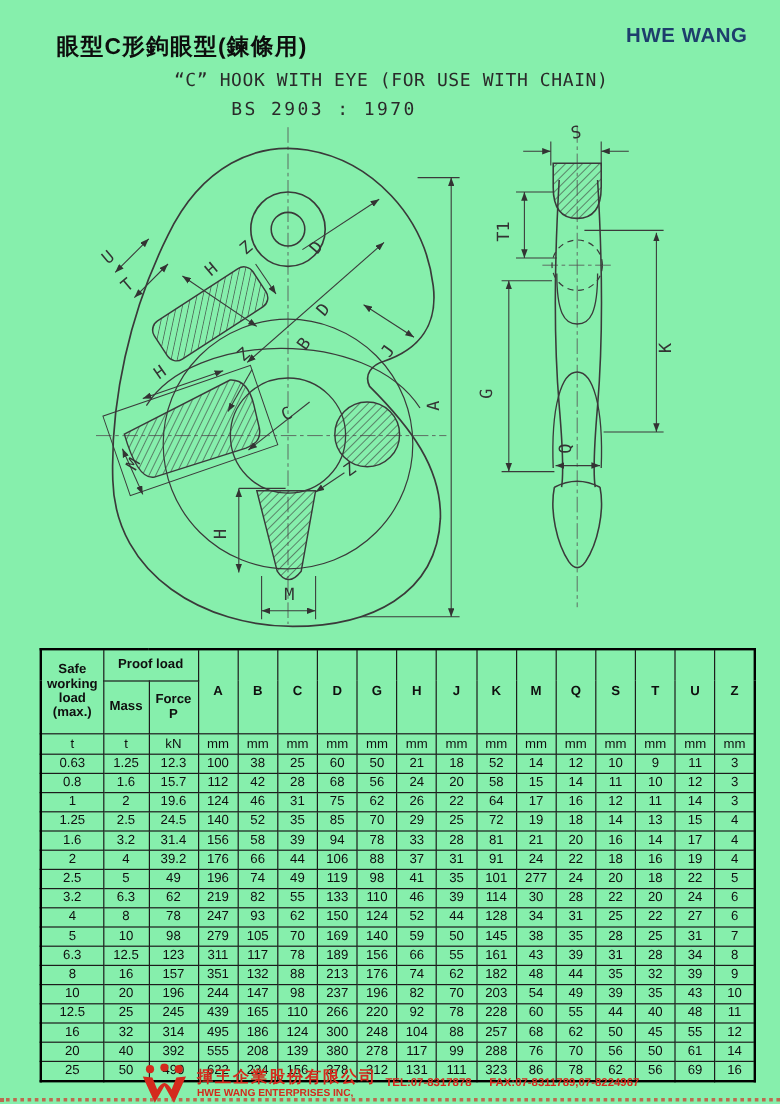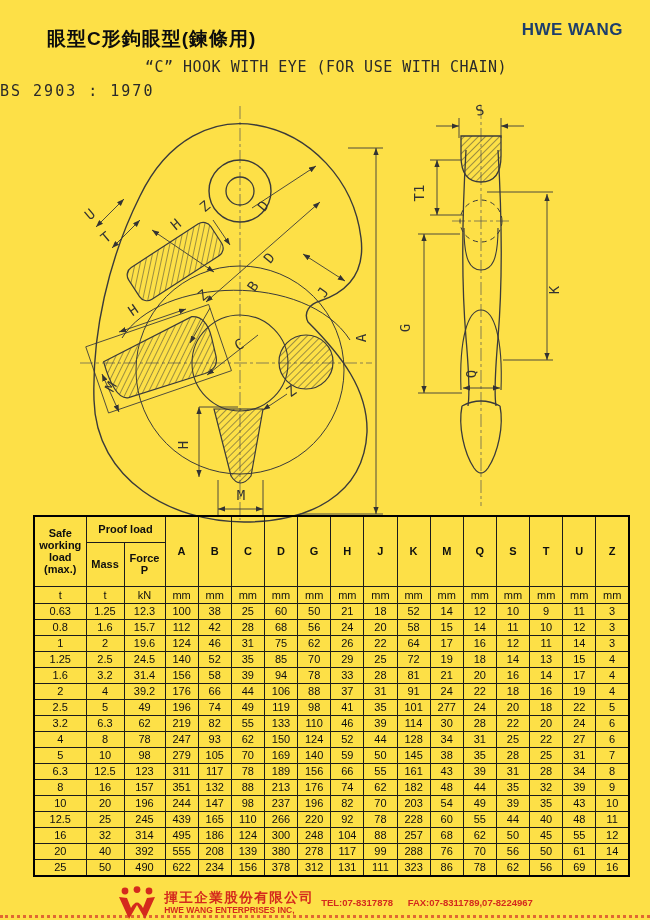--- a/index.html
+++ b/index.html
@@ -1,30 +1,30 @@
 <!DOCTYPE html>
 <html><head>
 <meta charset="utf-8">
 <style>
   html,body{margin:0;padding:0;background:#fcfcfb;}
-  .page{position:relative;width:650px;height:920px;background:#fde047;
+  .page{position:relative;width:650px;height:920px;background:#86efac;
         font-family:"Liberation Sans",sans-serif;overflow:hidden;color:#111;}
   .title-zh{position:absolute;left:47px;top:26px;font-size:19px;font-weight:bold;
             color:#0d0d0d;letter-spacing:1px;white-space:nowrap;}
   .brand{position:absolute;right:27px;top:20px;font-size:17px;font-weight:bold;
          color:#1d3e6c;letter-spacing:.5px;white-space:nowrap;}
   .title-en{position:absolute;left:0;top:58px;width:596px;text-align:center;
             font-family:"DejaVu Sans Mono",monospace;font-size:15px;color:#2a2a2a;
             letter-spacing:.5px;white-space:nowrap;padding-left:28px;}
-  .standard{position:absolute;left:0;top:82px;width:540px;text-align:left;
+  .standard{position:absolute;left:0;top:82px;width:540px;text-align:center;
             font-family:"DejaVu Sans Mono",monospace;font-size:15px;color:#2a2a2a;
             letter-spacing:2px;white-space:nowrap;}
   .drawing-svg{position:absolute;left:0;top:98px;}
   .dl{font-family:"DejaVu Sans Mono",monospace;font-size:14px;fill:#333;}
-  table.dim{position:absolute;left:33px;top:515px;width:597px;border-collapse:collapse;
+  table.dim{position:absolute;left:33px;top:540px;width:597px;border-collapse:collapse;
             table-layout:fixed;font-size:11px;color:#0f0f0f;border:2px solid #000;}
   table.dim th,table.dim td{border:1px solid #1c1c1c;text-align:center;padding:0;
             height:15px;overflow:hidden;font-weight:normal;}
   table.dim thead th{font-weight:bold;font-size:11px;line-height:1.1;}
   .swl-cell{padding:1px;}
   tr.units td{height:16px;}
   .footer{position:absolute;left:0;top:886px;width:650px;display:flex;
           justify-content:center;align-items:center;gap:7px;color:#d42a1d;}
   .f-names{display:flex;flex-direction:column;line-height:1.1;}
   .f-zh{font-size:13.5px;font-weight:bold;letter-spacing:1.5px;white-space:nowrap;}

